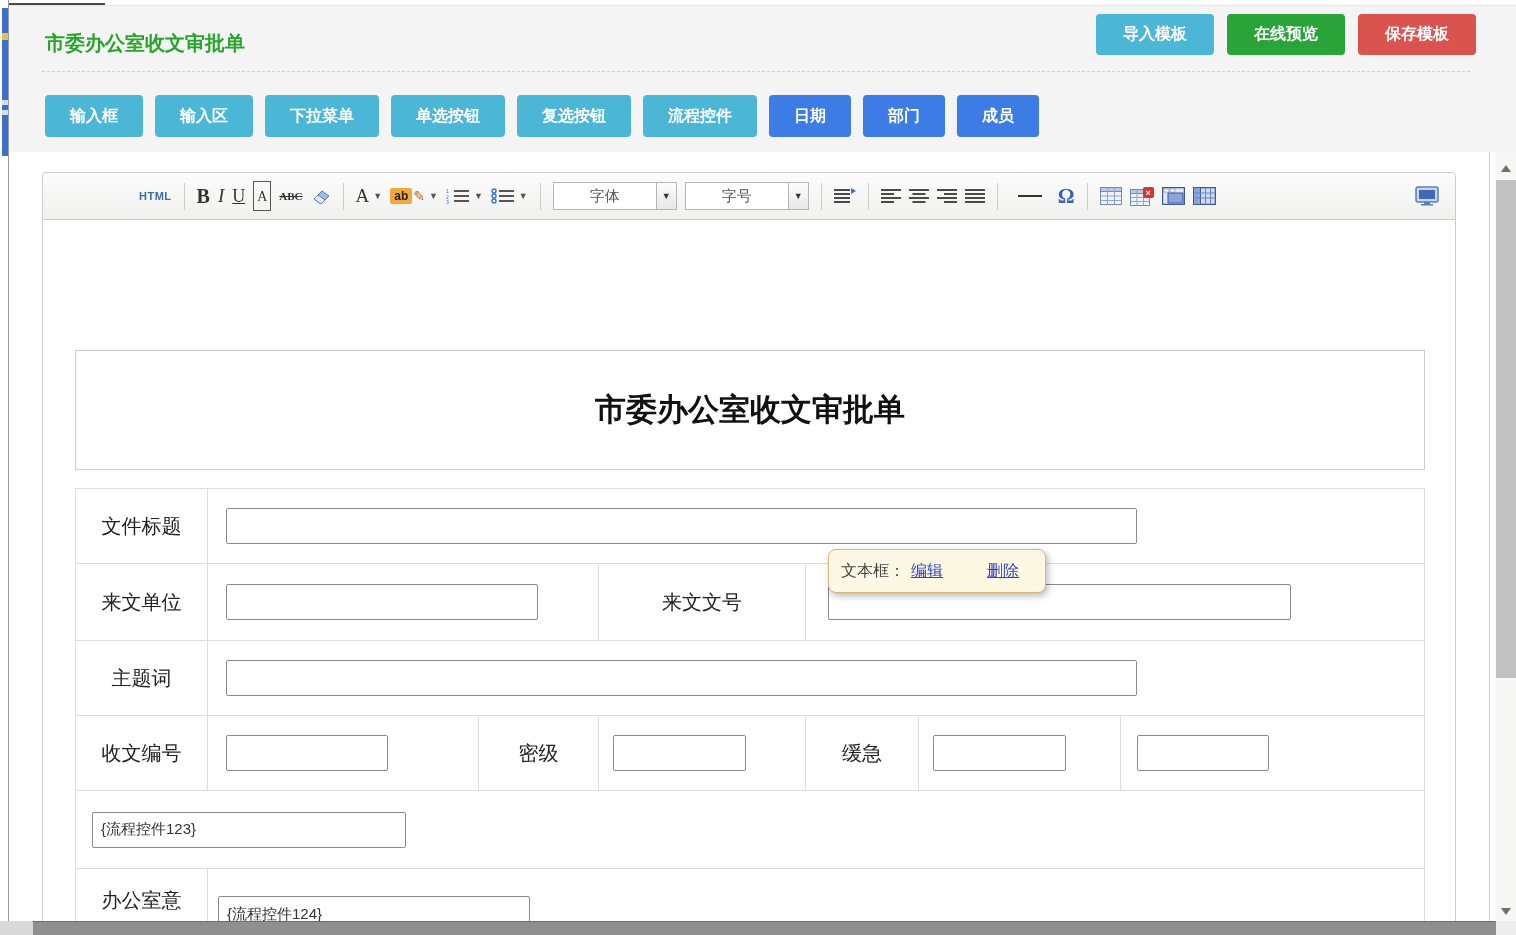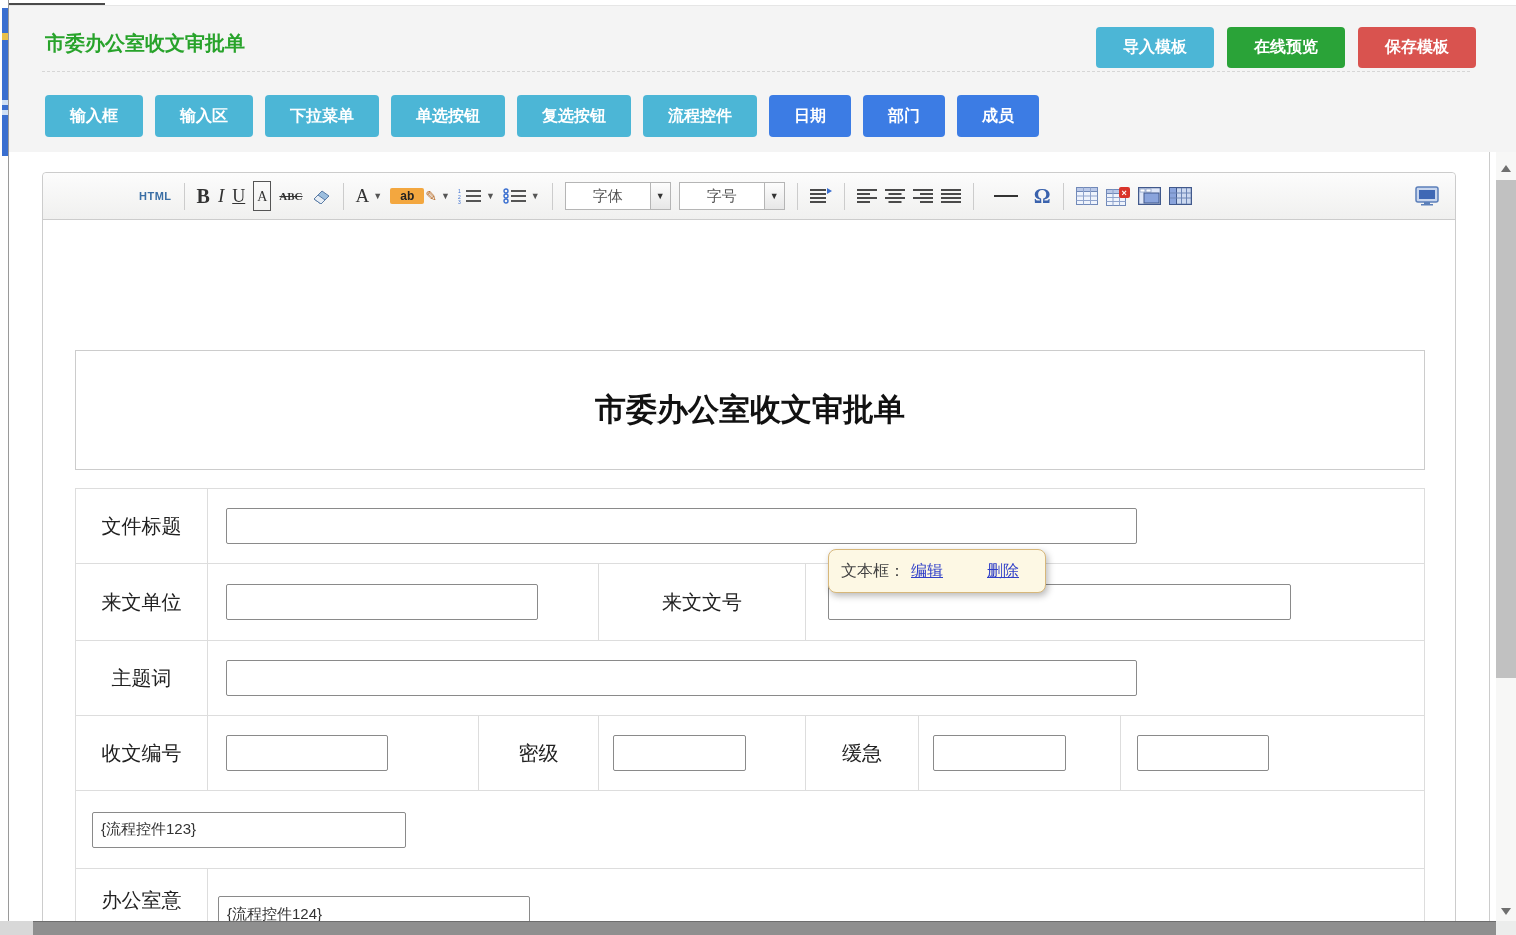--- a/index.html
+++ b/index.html
@@ -21,21 +21,21 @@
   .page-title { left:45px; top:30px; font-family:"Liberation Serif", serif;
     font-weight:bold; font-size:20px; color:#28a32b; }
   .dashed-divider { left:42px; top:71px; width:1428px; height:0;
     border-top:1px dashed #d6d6d6; }
   .palette { left:45px; top:95px; display:flex; gap:12px; }
   .btn { border:none; border-radius:4px; color:#fff; font-weight:bold;
     font-family:"Liberation Serif", serif; cursor:pointer; }
   .pbtn { height:42px; padding:0 25px; font-size:16px; }
   .pbtn.light { background:#4cb6d6; }
   .pbtn.dark { background:#3c7ce4; }
-  .actions { left:1096px; top:27px; display:flex; gap:13px; }
+  .actions { left:1096px; top:14px; display:flex; gap:13px; }
   .abtn { width:118px; height:41px; font-size:16px; }
   .abtn.info { background:#4cb6d6; }
   .abtn.success { background:#2aa338; }
   .abtn.danger { background:#d9534f; }
 
   
   .editor-panel { left:42px; top:172px; width:1414px; height:763px;
     border:1px solid #ccc; border-radius:4px 4px 0 0; background:#fff; }
   .toolbar { height:47px; background:linear-gradient(#fcfcfc,#f0f0ef);
     border-bottom:1px solid #ccc; border-radius:4px 4px 0 0;
@@ -46,23 +46,23 @@
   .caret { font-size:9px; color:#555; margin-left:4px; }
   .ti-html { font-size:11px; font-weight:bold; color:#3a6ea5; letter-spacing:.5px; }
   .serif { font-family:"Liberation Serif", serif; }
   .ti-b { font-size:20px; font-weight:bold; }
   .ti-i { font-size:19px; font-style:italic; }
   .ti-u { font-size:18px; text-decoration:underline; }
   .ti-abox { font-size:14px; border:1px solid #555; padding:0 3px; line-height:17px; }
   .ti-abc { font-size:11px; font-weight:bold; text-decoration:line-through; }
   .ti-fontcolor { font-size:19px; }
   .hl-chip { font-size:12px; font-weight:bold; background:#f3a73f; color:#222;
-    padding:1px 10px; border-radius:2px; }
+    padding:1px 4px; border-radius:2px; }
   .hl-pen { color:#b5651d; font-size:14px; margin-left:1px; }
-  .select { width:106px; height:28px; border:1px solid #b5b5b5; background:#fff;
+  .select { width:124px; height:28px; border:1px solid #b5b5b5; background:#fff;
     display:flex; margin:0 4px; cursor:pointer; }
   .select .txt { flex:1; text-align:center; line-height:26px; font-size:15px;
     color:#555; font-family:"Liberation Serif", serif; }
   .select .arr { width:20px; border-left:1px solid #b5b5b5; display:flex;
     align-items:center; justify-content:center; font-size:9px; color:#333;
     background:linear-gradient(#fdfdfd,#e7e7e7); }
   .ti-hr { width:24px; height:2px; background:#333; align-self:center; margin:0 8px; }
   .ti-omega { font-size:21px; font-weight:bold; color:#3a62ad; }
   .monitor { margin-left:auto; }
 

